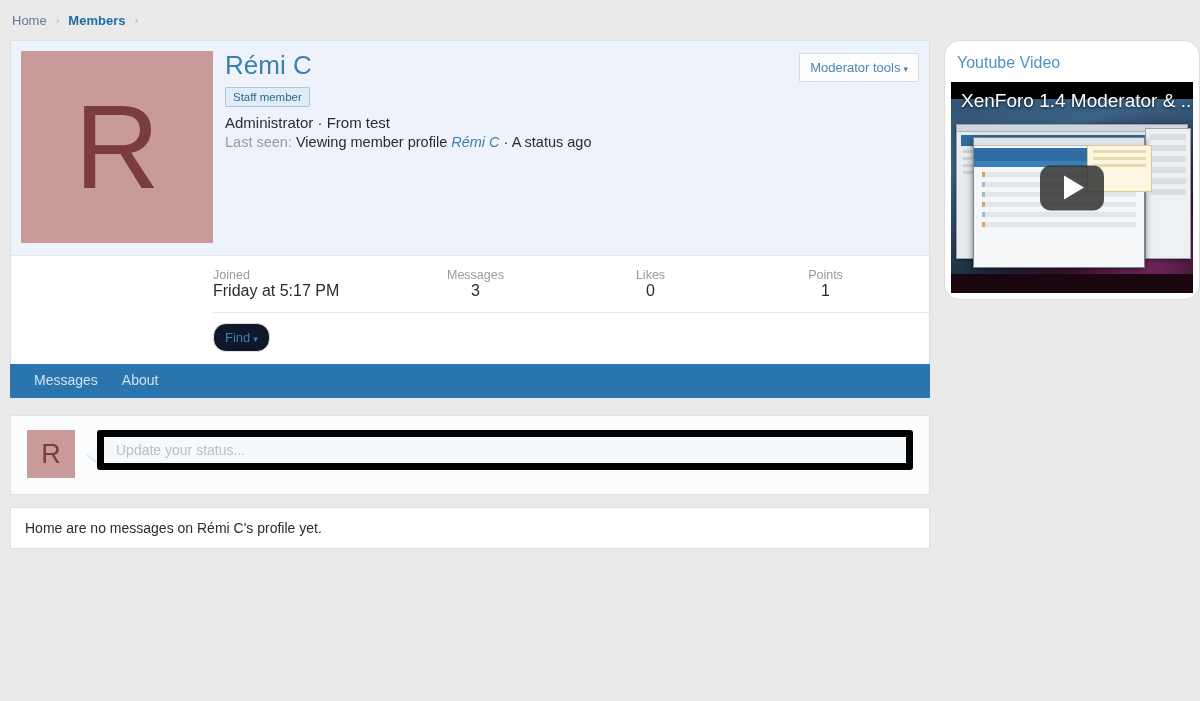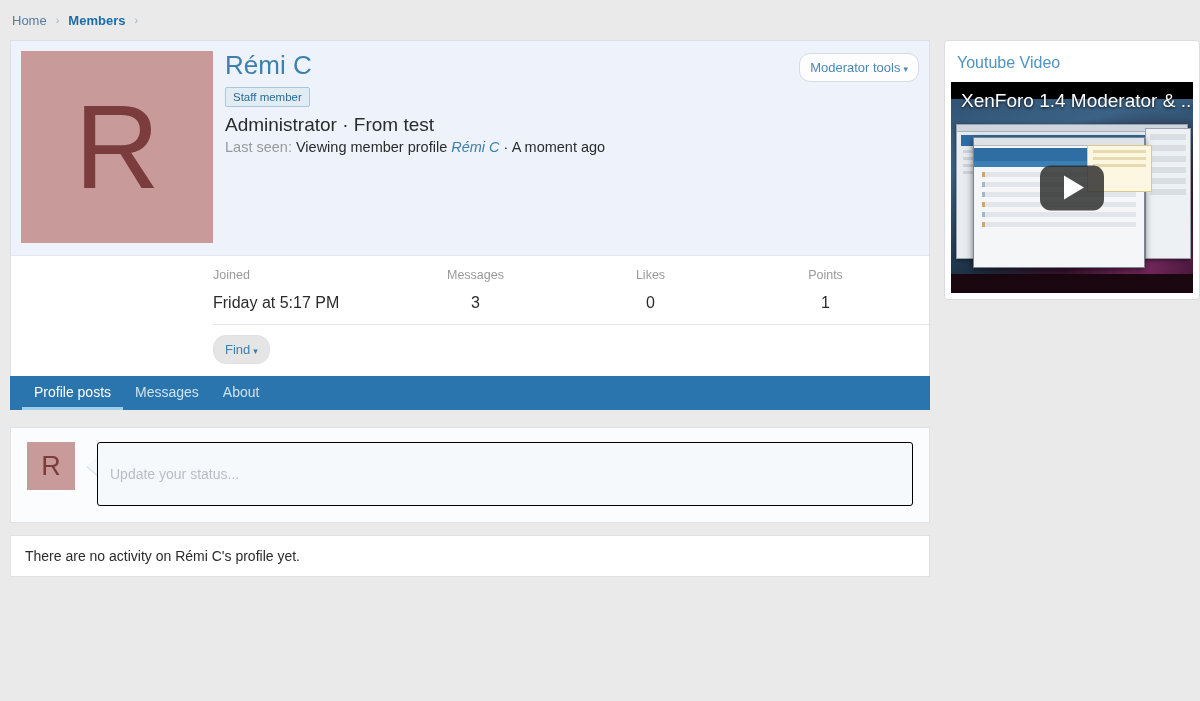--- a/index.html
+++ b/index.html
@@ -73,69 +73,69 @@
     display: inline-block;
     border: 1px solid #a9c6dd;
     background: #e2ecf5;
     color: #2b6a96;
     font-size: 11.5px;
     padding: 3px 7px 3px 7px;
     border-radius: 2px;
     margin-bottom: 7px;
   }
   .user-title {
-    font-size: 19px;
+    font-size: 15px;
     color: #2b2b2b;
     margin-bottom: 3px;
   }
   .last-seen {
     font-size: 14.5px;
     color: #2b2b2b;
   }
   .last-seen .lbl { color: #9a9a9a; }
   .last-seen .link { color: #3d7fad; font-style: italic; text-decoration: none; }
   .mod-tools {
     position: absolute;
     top: 2px; right: 0;
     border: 1px solid #d4dbe4;
     background: #fdfdfe;
     color: #4a87b5;
     font-size: 13px;
     padding: 6px 10px;
-    border-radius: 11px;
+    border-radius: 1px;
     cursor: pointer;
   }
   .mod-tools .caret { font-size: 9px; margin-left: 3px; }
 
   
   .stats-wrap {
     background: #fff;
     border-top: 1px solid #e2e7ee;
     margin: 12px 0 0 0;
     padding: 0;
   }
   .stats {
     display: flex;
     padding: 12px 16px 12px 0;
     margin-left: 202px;
     border-bottom: 1px solid #e6e6e6;
   }
   .stat { flex: 1; text-align: center; }
   .stat:first-child { text-align: left; }
   .stat:last-child { text-align: center; }
-  .stat .k { font-size: 12.5px; color: #9a9a9a; margin-bottom: 12px; }
+  .stat .k { font-size: 12.5px; color: #9a9a9a; margin-bottom: 0; }
   .stat .v { font-size: 16px; color: #2b2b2b; }
   .find-row {
     margin-left: 202px;
     padding: 10px 0 12px 0;
   }
   .btn-find {
     display: inline-block;
     border: 1px solid #dde1e6;
-    background: #e5e5e5;
+    background: #0f172a;
     color: #3d7fad;
     font-size: 13px;
     padding: 6px 11px;
     border-radius: 13px;
     cursor: pointer;
   }
   .btn-find .caret { font-size: 9px; margin-left: 3px; }
 
   
   .tabbar {
@@ -197,23 +197,23 @@
     border-width: 9px 11px 9px 0;
     border-color: transparent #dfe4e8 transparent transparent;
   }
   .bubble:after {
     left: -10px;
     border-width: 8px 10px 8px 0;
     border-color: transparent #f6f9fb transparent transparent;
   }
   .status-input {
     width: 100%;
-    height: 64px;
+    height: 40px;
     background: #f6f9fb;
-    border: 1px solid #000000;
+    border: 7px solid #000000;
     border-radius: 3px;
     padding: 0 12px;
     font-size: 14px;
     color: #333;
     font-family: "Liberation Sans", sans-serif;
   }
   .status-input::placeholder { color: #b9bec4; }
 
   
   .no-messages {
@@ -222,21 +222,21 @@
     margin-top: 12px;
     padding: 12px 14px;
     font-size: 14px;
     color: #2b2b2b;
   }
 
   
   .widget {
     background: #fff;
     border: 1px solid #dcdcdc;
-    border-radius: 4px;
+    border-radius: 16px;
     padding: 6px;
   }
   .widget-title {
     color: #4e93c2;
     font-size: 16px;
     padding: 7px 6px 10px 6px;
   }
   .video {
     position: relative;
     width: 100%;
@@ -358,21 +358,21 @@
 
           <div><span class="badge-staff">Staff member</span></div>
 
           <div class="user-title">Administrator · From test</div>
 
           <div class="last-seen">
             <span class="lbl">Last seen:</span>
             <span>Viewing member profile</span>
             <a class="link" href="#">Rémi C</a>
             <span>·</span>
-            <span>A moment ago</span>
+            <span>A status ago</span>
           </div>
         </div>
       </div>
 
       <div class="stats-wrap">
         <div class="stats">
           <div class="stat">
             <div class="k">Joined</div>
             <div class="v">Friday at 5:17 PM</div>
           </div>
@@ -392,33 +392,32 @@
 
         <div class="find-row">
           <button class="btn-find">
             <span>Find</span><span class="caret">▾</span>
           </button>
         </div>
       </div>
     </section>
 
     <nav class="tabbar">
-      <a class="tab active" href="#">Profile posts</a>
       <a class="tab" href="#">Messages</a>
       <a class="tab" href="#">About</a>
     </nav>
 
     <section class="status-box topbordered">
       <div class="avatar-small">R</div>
       <div class="bubble">
         <input class="status-input" type="text" placeholder="Update your status..." style="">
       </div>
     </section>
 
-    <section class="no-messages">There are no activity on Rémi C's profile yet.</section>
+    <section class="no-messages">Home are no messages on Rémi C's profile yet.</section>
   </div>
 
   <aside class="col-side">
     <div class="widget">
       <div class="widget-title">Youtube Video</div>
 
       <div class="video">
         <div class="thumb-bg"></div>
 
         <div class="win-back">

